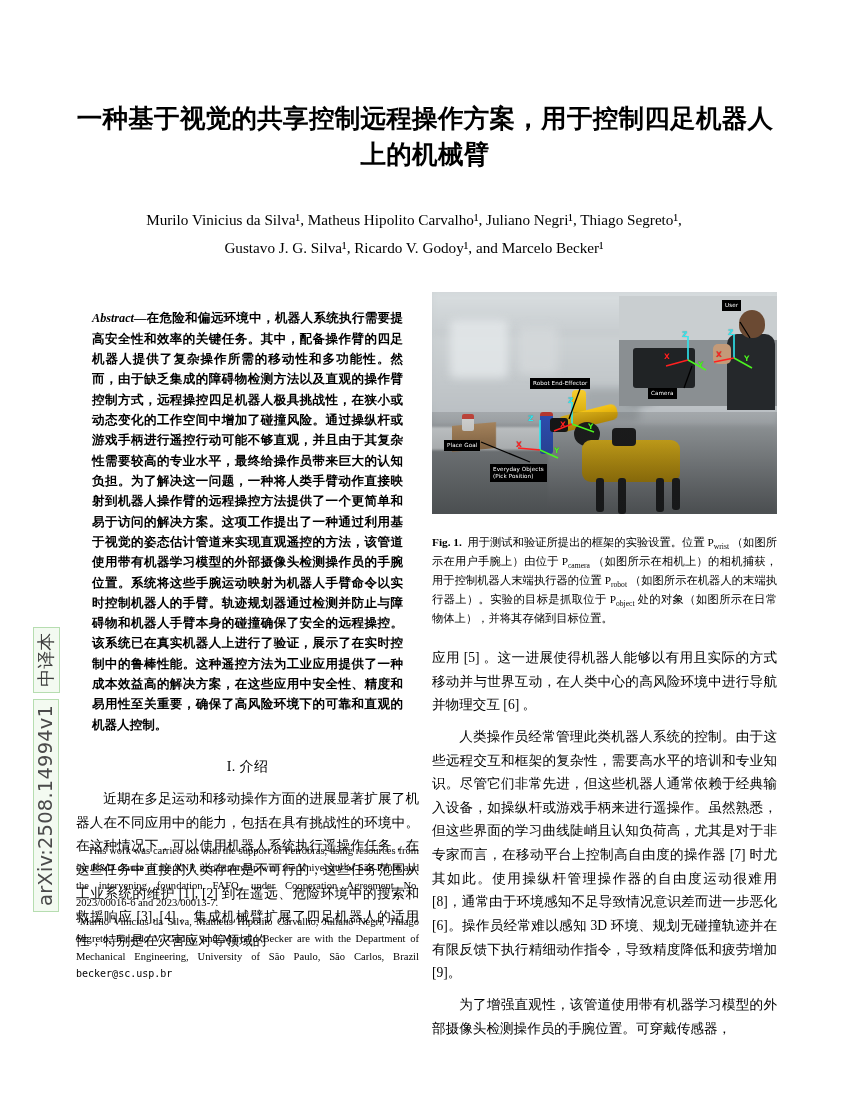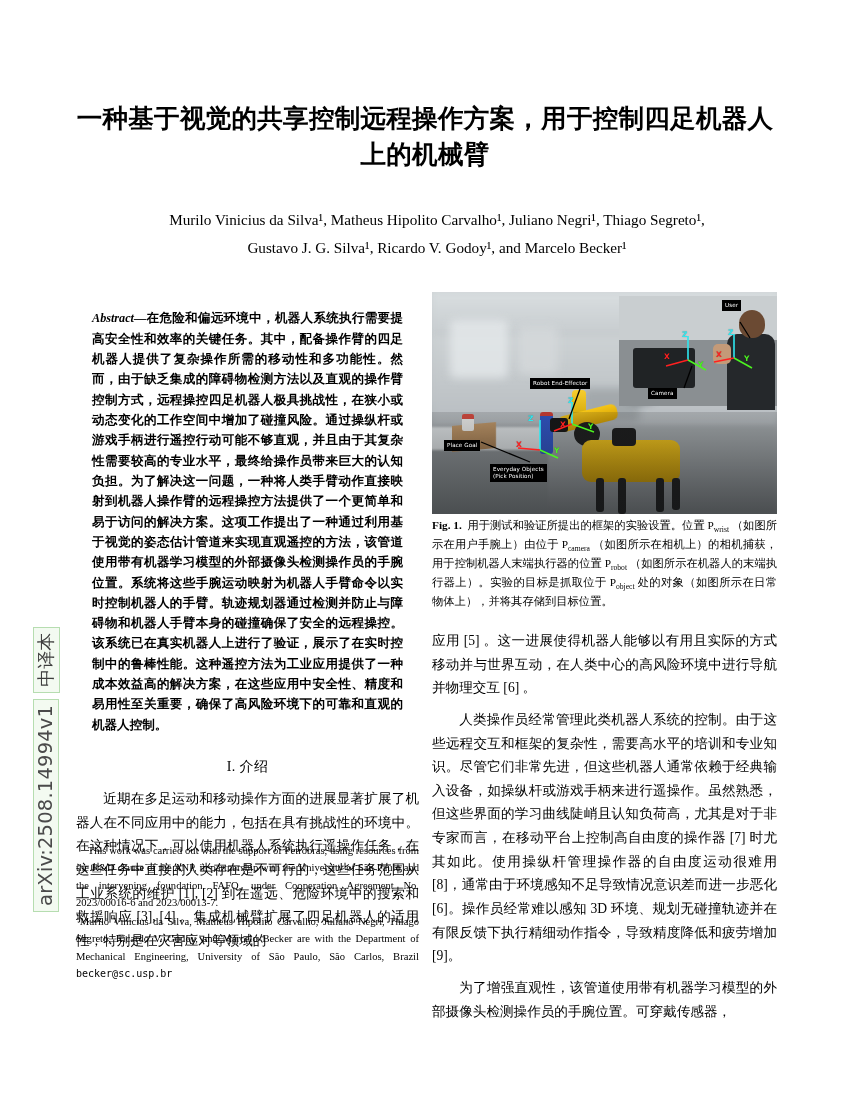--- a/index.html
+++ b/index.html
@@ -66,21 +66,21 @@
     font-family: "DejaVu Serif", "Liberation Serif", serif;
     font-weight: bold;
     font-size: 25.5px;
     line-height: 1.42;
     letter-spacing: 0.3px;
     margin: 0;
   }
 
   .authors {
     position: absolute;
-    left: 97px;
+    left: 74px;
     top: 206px;
     width: 680px;
     text-align: center;
     font-size: 15.2px;
     line-height: 1.82;
   }
 
   
   .col-left {
     position: absolute;
@@ -133,21 +133,21 @@
   
   .figure-wrap { width: 345px; }
   .fig-img {
     position: relative;
     width: 345px;
     height: 222px;
     overflow: hidden;
     background: #b9bdc0;
   }
   .fig-caption {
-    margin-top: 3px;
+    margin-top: 20px;
     font-size: 11.3px;
     line-height: 1.56;
     text-align: justify;
     text-justify: inter-character;
   }
   .fig-caption .figlbl { font-weight: bold; }
   .fig-caption sub { font-size: 7.6px; }
 
   
   .scene-bg {

